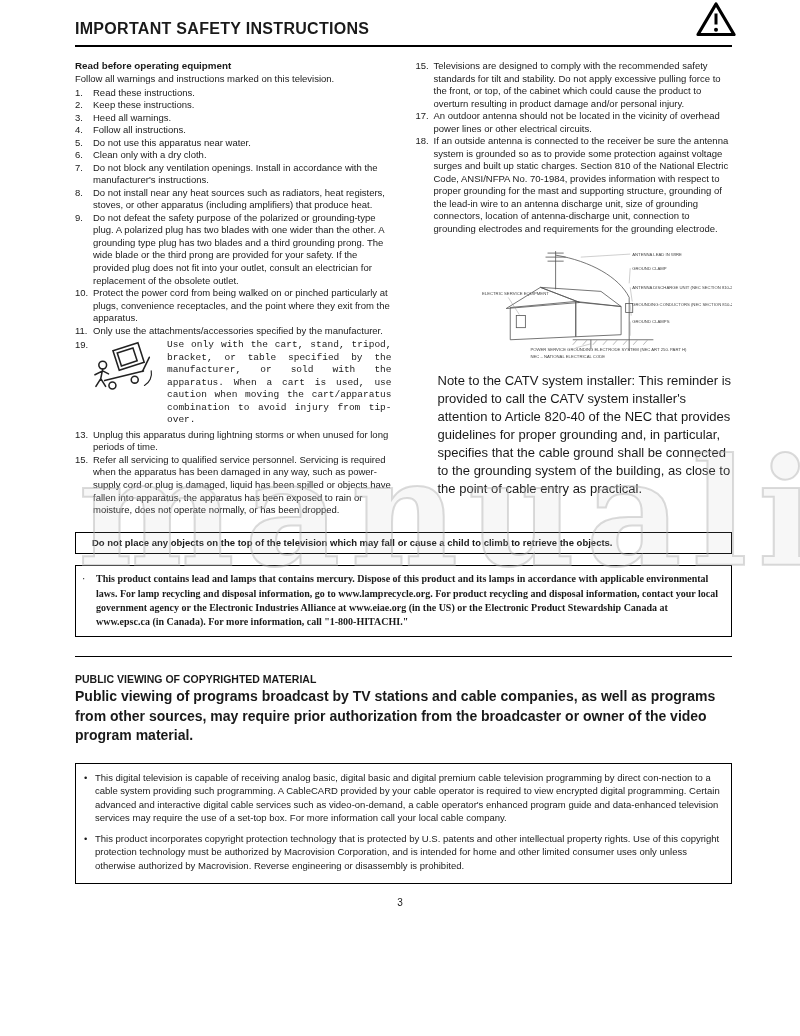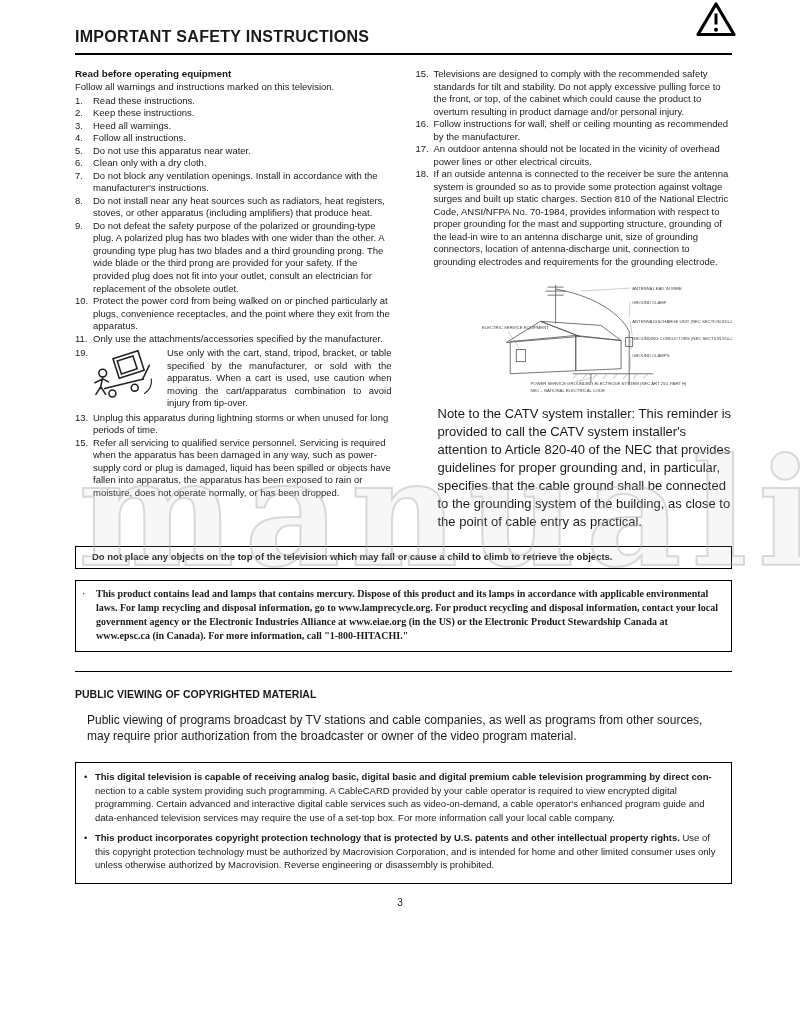--- a/index.html
+++ b/index.html
@@ -3,60 +3,60 @@
 <meta charset="utf-8">
 <style>
   html,body { margin:0; padding:0; background:#ffffff; }
   .page {
     position:relative; width:800px; height:1036px; background:#fff;
     font-family:"Liberation Sans", sans-serif; color:#1a1a1a; overflow:hidden;
   }
   .content { position:absolute; left:75px; right:68px; top:0; }
 
   
-  .header { position:relative; padding-top:28px; }
+  .header { position:relative; padding-top:20px; }
   .page-title { font-size:16px; font-weight:bold; letter-spacing:0.3px; margin:0 0 7px 0; }
   .header-rule { border-top:2px solid #000; height:0; }
   .warning-tri { position:absolute; top:2px; right:-4px; }
 
   
   .cols { display:flex; gap:24px; margin-top:13px; }
   .col { flex:1; min-width:0; }
   .section-heading { font-size:9.8px; font-weight:bold; margin:0 0 2px 0; }
   .intro { font-size:9.5px; margin:0 0 1px 0; line-height:1.32; }
 
   .li { display:flex; font-size:9.5px; line-height:1.32; }
   .li .num { flex:0 0 18px; }
   .li .txt { flex:1; }
   .li-cart { margin:2px 0; }
   .li-cart .cart-fig { flex:0 0 74px; padding-top:2px; }
-  .li-cart .txt { text-align:justify; }
+  .li-cart .txt { text-align:justify;font-family:Liberation Mono, monospace; }
 
   
   .diagram { width:252px; margin:8px 0 10px auto; }
   .diagram svg { display:block; width:100%; }
   .diagram text { font-size:4.2px; fill:#444; font-family:"Liberation Sans", sans-serif; }
   .catv-note { font-size:13px; line-height:1.38; margin:6px 0 0 22px; }
 
   
   .box { border:1px solid #000; font-size:9.5px; line-height:1.35; }
   .box-a { margin-top:15px; padding:4px 16px; font-weight:bold; }
   .box-b { margin-top:11px; padding:6px 10px 7px 6px; font-weight:bold; font-size:10px; line-height:1.42; display:flex; }
   .box-b .dot { flex:0 0 14px; font-weight:normal; }
   .box-b .txt { flex:1;font-family:Liberation Serif, serif; }
 
   .public { border-top:1.5px solid #000; margin-top:19px; padding-top:16px; }
   .public-heading { font-size:10.5px; font-weight:bold; margin:0 0 2px 0; }
-  .public-text { font-size:12px; line-height:1.4; margin:12px; }
+  .public-text { font-size:14px; line-height:1.4; margin:0;font-weight:bold; }
 
   .box-c { margin-top:17px; padding:7px 10px 4px 8px; line-height:1.42; }
   .bullet-item { display:flex; margin-bottom:7px; }
   .bullet-item .b { flex:0 0 11px; }
   .bullet-item p { margin:0; flex:1; }
-  .bullet-item .lead { font-weight:bold;text-align:center; }
+  .bullet-item .lead { font-weight:normal;text-align:center; }
 
   .page-number { position:absolute; top:897px; left:0; width:100%; text-align:center; font-size:10px; }
 
   .watermark {
     position:absolute; top:426px; left:78px; z-index:5; pointer-events:none;
     font-family:"DejaVu Serif", serif; font-weight:bold; font-size:148px;
     letter-spacing:10px; white-space:nowrap;
     color:rgba(190,190,190,0.12); -webkit-text-stroke:2px rgba(175,175,175,0.45);
   }
 </style>
@@ -161,24 +161,20 @@
         <div class="li">
             <span class="num">15.</span>
             <span class="txt">Refer all servicing to qualified service personnel. Servicing is required when the apparatus has been damaged in any way, such as power-supply cord or plug is damaged, liquid has been spilled or objects have fallen into apparatus, the apparatus has been exposed to rain or moisture, does not operate normally, or has been dropped.</span>
           </div>
       </div>
 
       <div class="col">
         <div class="li">
             <span class="num">15.</span>
             <span class="txt">Televisions are designed to comply with the recommended safety standards for tilt and stability. Do not apply excessive pulling force to the front, or top, of the cabinet which could cause the product to overturn resulting in product damage and/or personal injury.</span>
-          </div>
-        <div class="li">
-            <span class="num">16.</span>
-            <span class="txt">Follow instructions for wall, shelf or ceiling mounting as recommended by the manufacturer.</span>
           </div>
         <div class="li">
             <span class="num">17.</span>
             <span class="txt">An outdoor antenna should not be located in the vicinity of overhead power lines or other electrical circuits.</span>
           </div>
         <div class="li">
             <span class="num">18.</span>
             <span class="txt">If an outside antenna is connected to the receiver be sure the antenna system is grounded so as to provide some protection against voltage surges and built up static charges. Section 810 of the National Electric Code, ANSI/NFPA No. 70-1984, provides information with respect to proper grounding for the mast and supporting structure, grounding of the lead-in wire to an antenna discharge unit, size of grounding connectors, location of antenna-discharge unit, connection to grounding electrodes and requirements for the grounding electrode.</span>
           </div>
 

